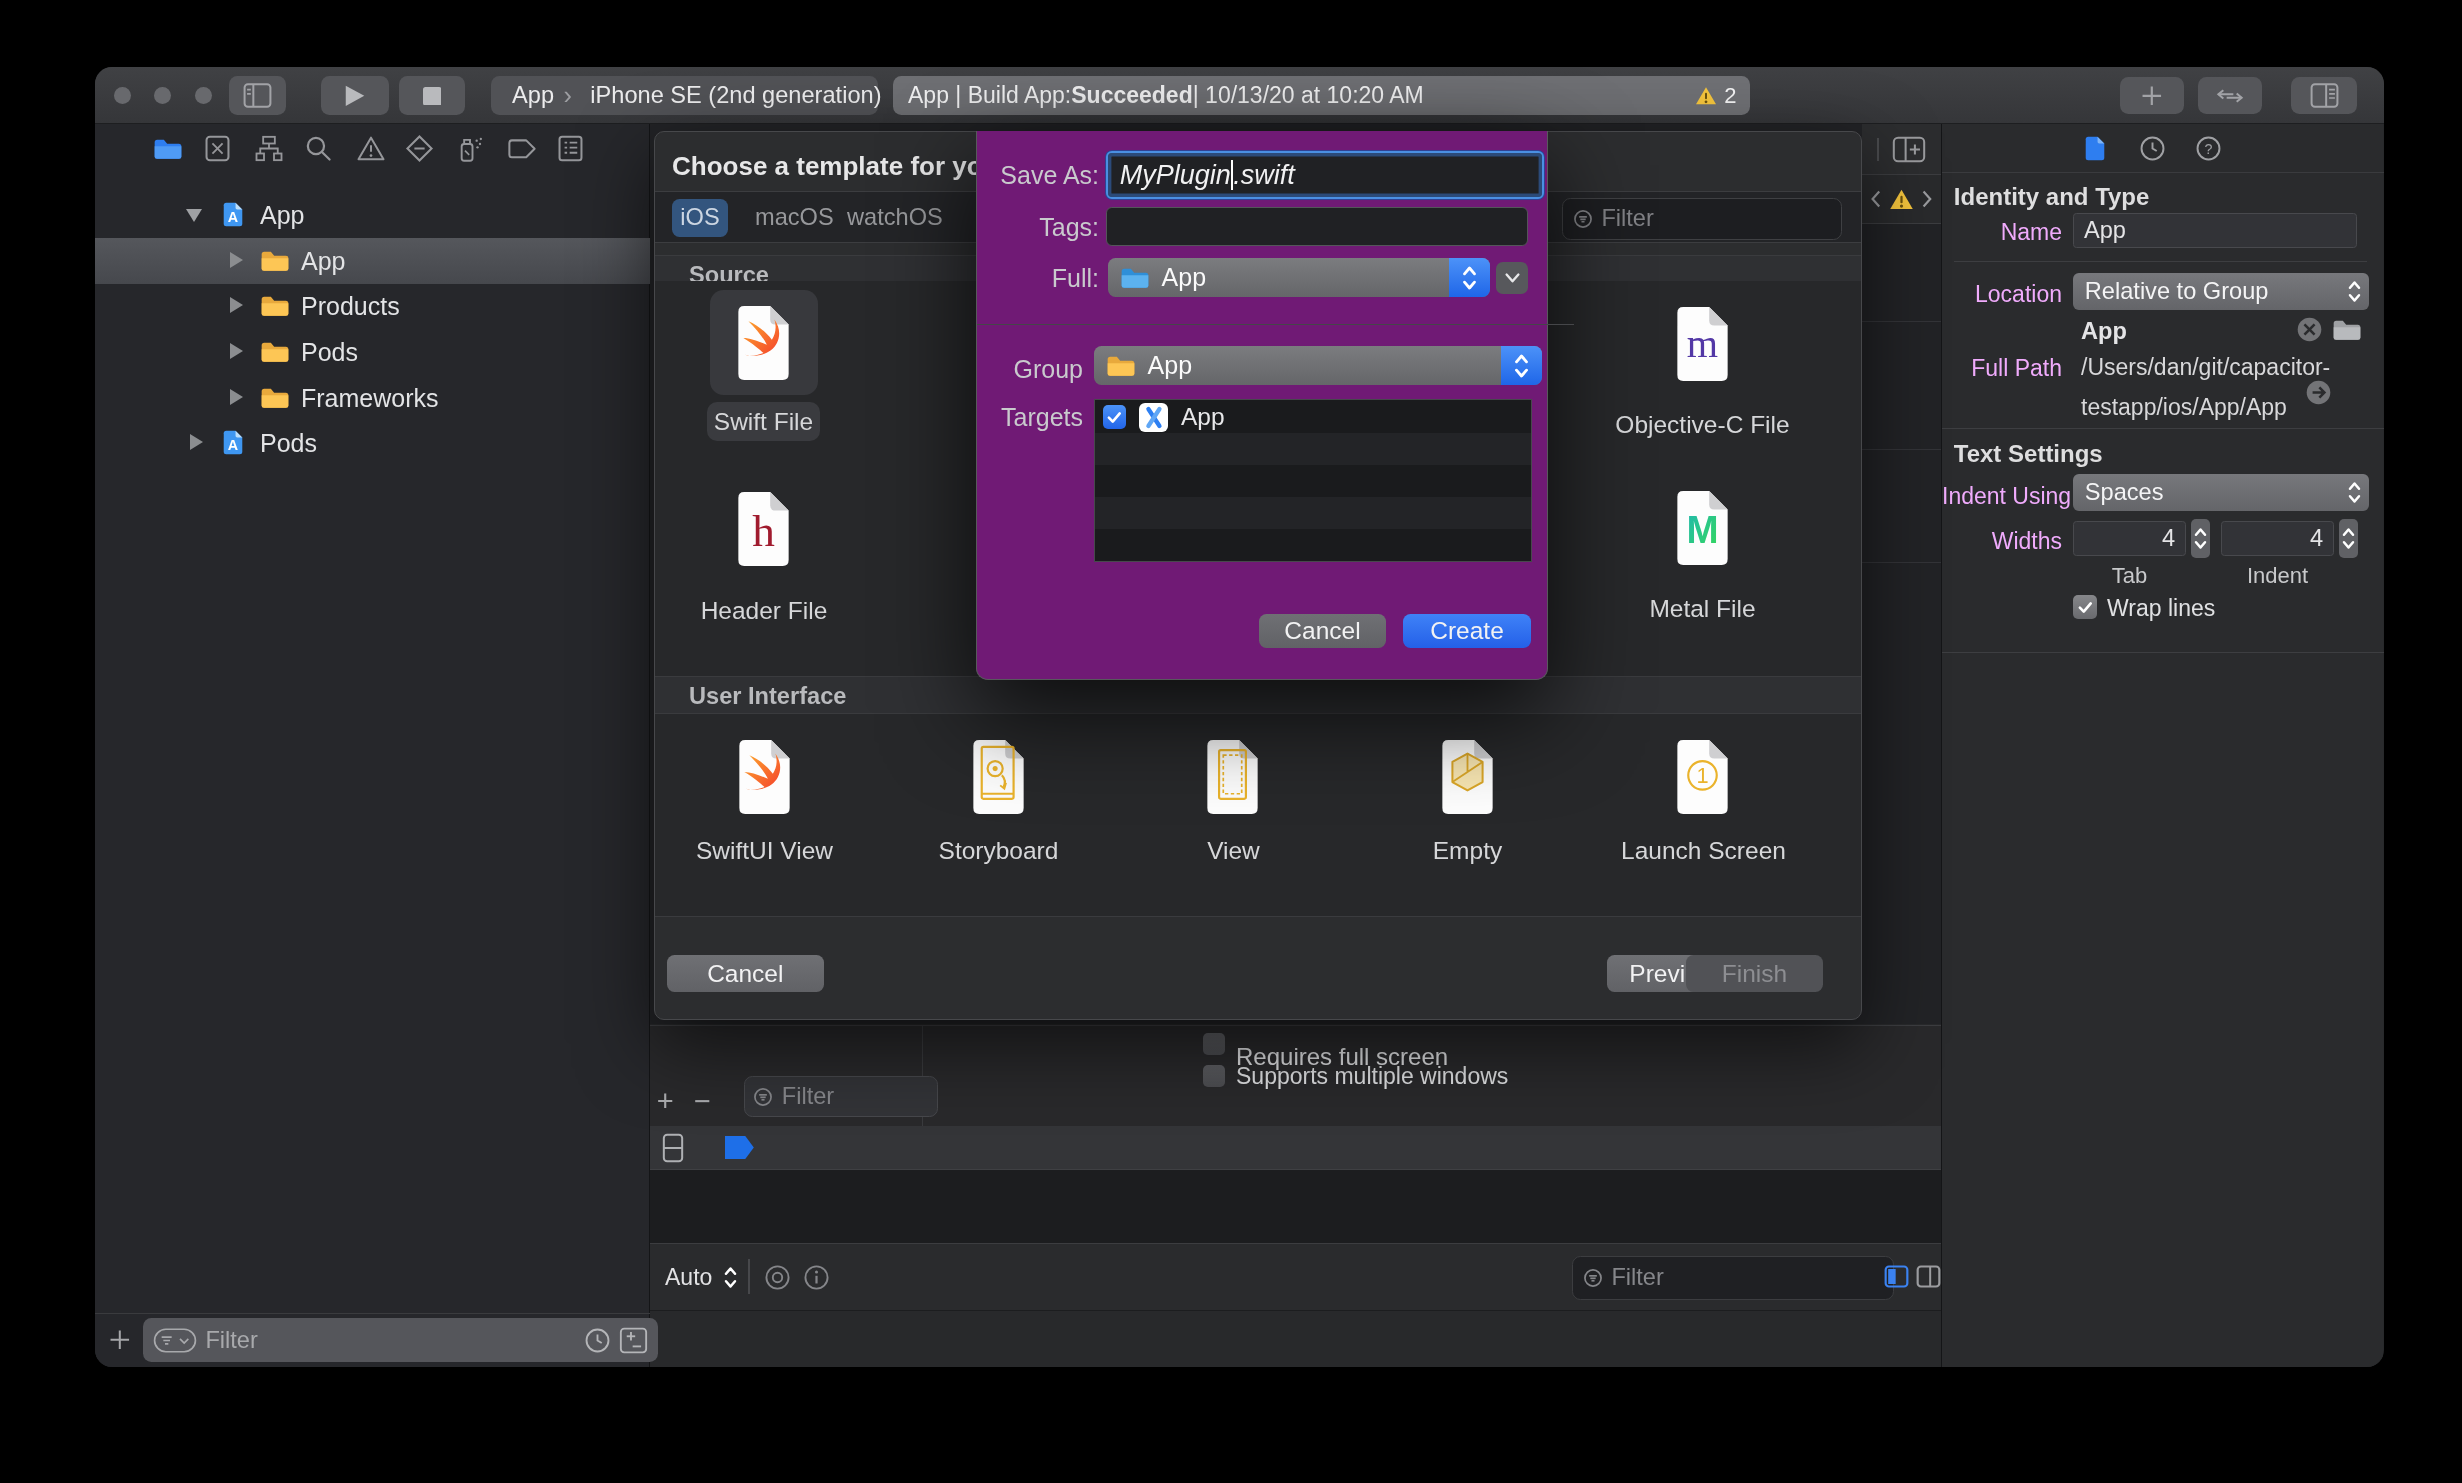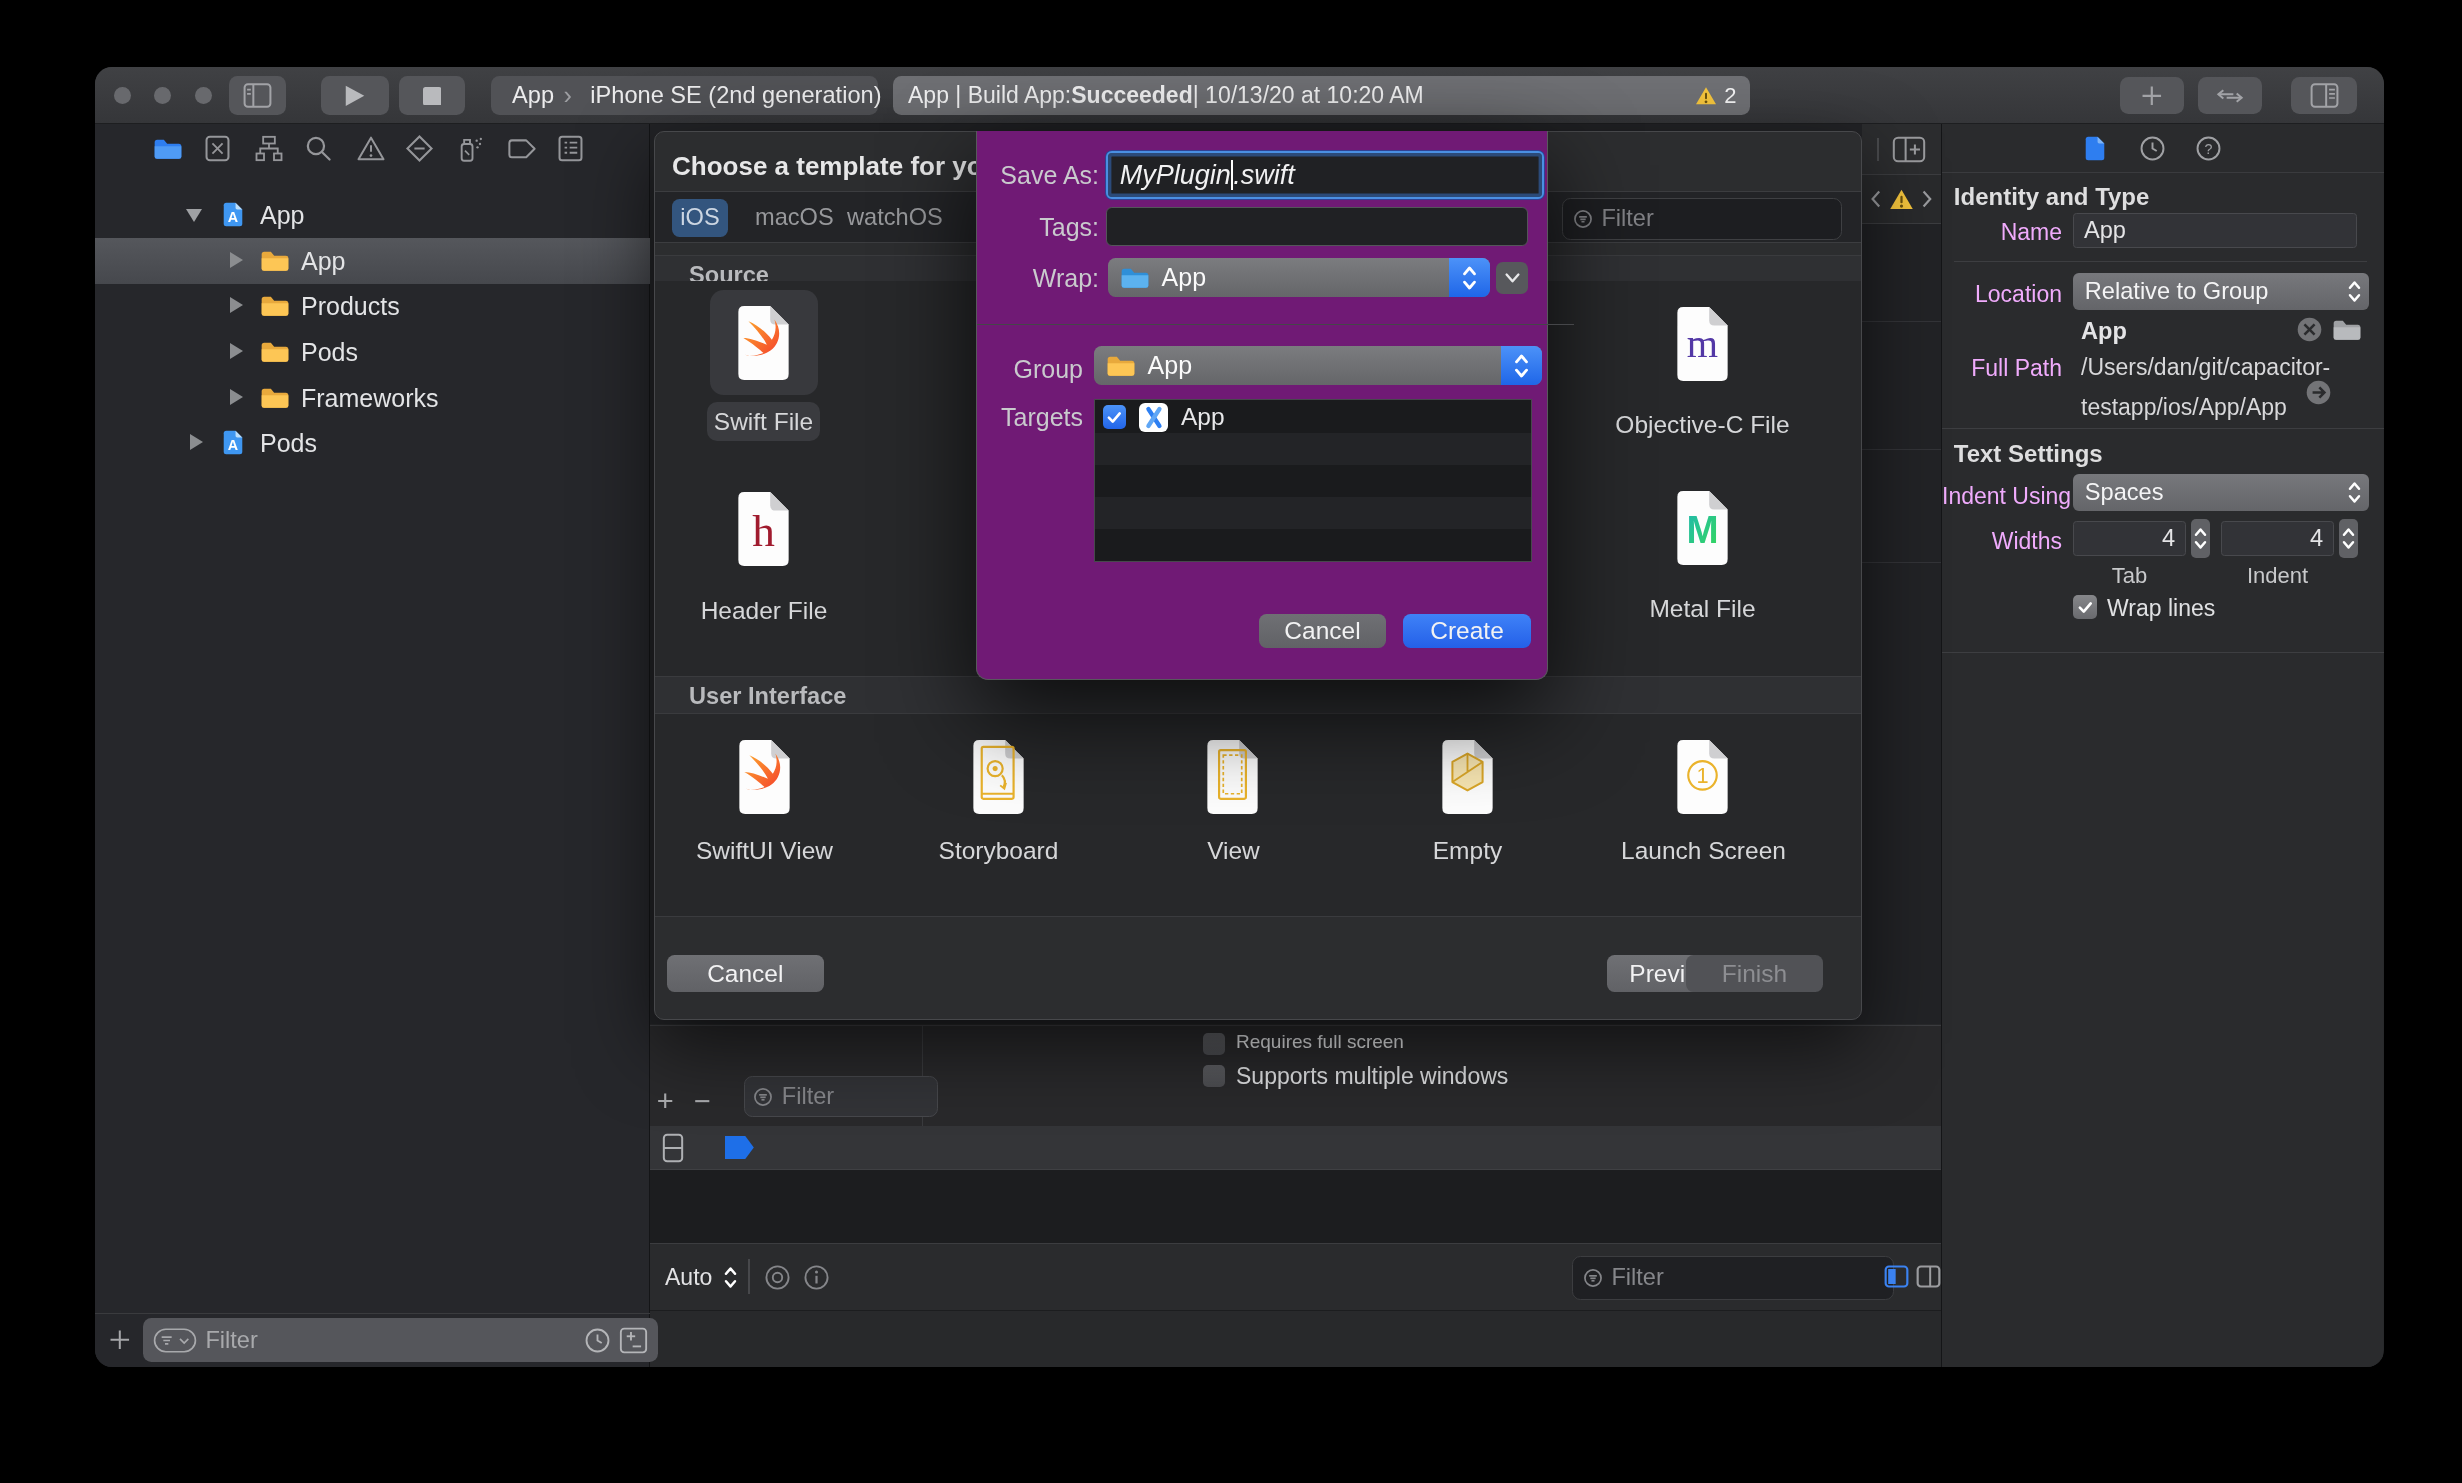--- a/index.html
+++ b/index.html
@@ -378,21 +378,21 @@
       <span class="r" style="left:44px;top:59px;color:#a9aaad;font-size:29px">−</span>
       <div class="filterfield" style="left:94px;top:50px;width:175px;height:39px;background:#323337;border:0.8px solid #46474b;color:#85868a;padding:0 8.4px">
         <svg width="20" height="20" style="color:#85868a" viewBox="0 0 24 24">
             <use href="#filtic"></use>
           </svg>
         <span>Filter</span>
       </div>
     </div>
 
     <div class="r cb cb-off" style="left:553px;top:6.8px;width:22px;height:22px"></div>
-    <span class="r nowrap" style="left:586px;top:5px;color:#dfe0e2;font-size:19px">Requires full screen</span>
+    <span class="r nowrap" style="left:586px;top:17px;color:#dfe0e2;font-size:24px">Requires full screen</span>
     <div class="r cb cb-off" style="left:553px;top:39px;width:22px;height:22px"></div>
     <span class="r nowrap" style="left:586px;top:37px;color:#dfe0e2;font-size:23px">Supports multiple windows</span>
 
     <div class="r flex" style="left:0;top:100px;width:1291px;height:44px;background:#343538;border-bottom:0.8px solid #3f4043;gap:0">
       <svg style="margin-left:11.8px" width="22" height="30" viewBox="0 0 26 36">
         <rect x="2" y="2" width="22" height="32" rx="4" fill="none" stroke="#aeb0b3" stroke-width="2.4"></rect>
         <line x1="2" y1="18" x2="24" y2="18" stroke="#aeb0b3" stroke-width="2.4"></line>
       </svg>
       <div style="width:29px;height:23.6px;margin-left:41px;background:#1e6fe8;clip-path:polygon(0 0,70% 0,100% 50%,70% 100%,0 100%)"></div>
     </div>
@@ -651,21 +651,21 @@
     <span class="slabel" style="left:0;top:30px;width:122px">Save As:</span>
     <div class="sfield focusring" style="left:129px;top:20px;width:422px;height:44px;display:flex;align-items:center;padding-left:11.8px;color:#f1f1f2;font-size:27px">
       <span class="nowrap">MyPlugin</span>
         <span class="caret"></span>
         <span class="nowrap">.swift</span>
     </div>
 
     <span class="slabel" style="left:0;top:82px;width:122px">Tags:</span>
     <div class="sfield" style="left:129px;top:76px;width:420px;height:37px"></div>
 
-    <span class="slabel" style="left:0;top:133px;width:122px">Wrap:</span>
+    <span class="slabel" style="left:0;top:133px;width:122px">Full:</span>
     <div class="popup" style="left:131px;top:127px;width:370px;height:39px;padding-left:11.8px;gap:11.8px">
       <svg width="30" height="23.6" viewBox="0 0 36 28">
           <use href="#foldb"></use>
         </svg>
       <span>App</span>
       <div class="bluecap">
         <svg width="17" height="30" viewBox="0 0 20 36">
             <use href="#chevud"></use>
           </svg>
       </div>

